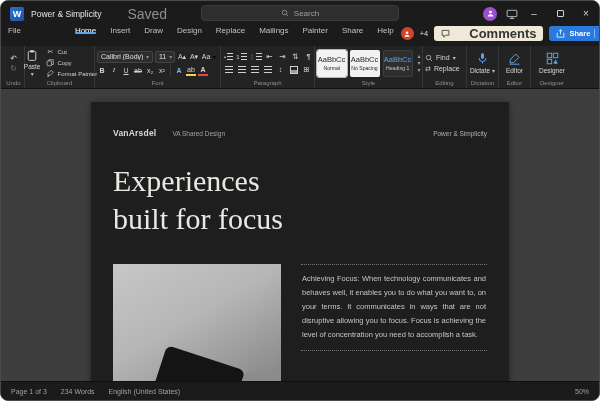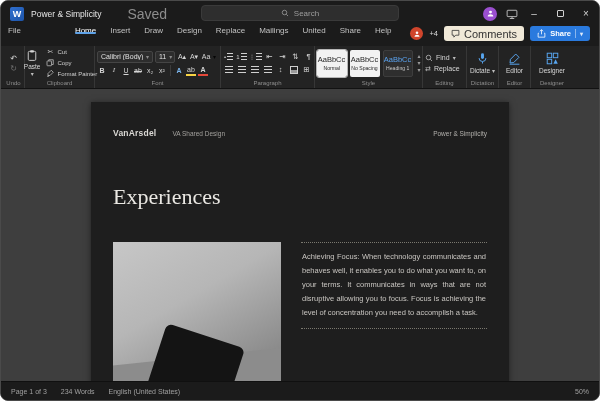--- a/index.html
+++ b/index.html
@@ -28,21 +28,21 @@
   .cap .box { width: 7px; height: 7px; border: 1px solid #d2d2d2; border-radius: 1px; display:block; }
 
   
   .tabbar { flex: 0 0 20px; display:flex; align-items:flex-start; background:#1b1b1b; }
   .tab { display:flex; align-items:center; padding: 0 7px; font-size: 8px; color:#c2c2c2; position:relative; white-space:nowrap; }
   .tab.active { color:#ffffff;margin-left:40px; }
   .tab.active::after { content:""; position:absolute; left:7px; right:7px; bottom:1px; height:2px; border-radius:1px; background:#5fa3e8; }
   .tabbar-right { margin-left:auto; display:flex; align-items:center; gap:6px; padding-right:9px; }
   .collab-avatar { width:13px; height:13px; border-radius:50%; background:#d0452c; display:flex; align-items:center; justify-content:center; }
   .collab-badge { font-size:7.5px; color:#dcdcdc; }
-  .btn-comments { height:15px; display:flex; align-items:center; gap:4px; background:#f0e9d8; color:#333; border-radius:3px; padding:0 7px; font-size:11px; }
+  .btn-comments { height:15px; display:flex; align-items:center; gap:19px; background:#f0e9d8; color:#333; border-radius:3px; padding:0 7px; font-size:13px;font-weight:bold; }
   .btn-share { height:15px; display:flex; align-items:center; gap:4px; background:#2a7ade; color:#fff; border-radius:3px; padding:0 7px; font-size:7.5px;font-weight:bold; }
   .btn-share .divider { width:1px; height:9px; background:rgba(255,255,255,.45); }
   .dd { font-size:6px; color:inherit; opacity:.85; line-height:1; }
 
   
   .ribbon { flex: 0 0 43px; background:#232323; display:flex; align-items:stretch; padding:0 2px; border-bottom:1px solid #121212; overflow:hidden; }
   .rgroup { display:flex; flex-direction:column; border-right:1px solid #373737; padding:2px 2px 0; flex:none; }
   .rg-body { flex:1; display:flex; align-items:center; justify-content:center; }
   .rg-body.col { flex-direction:column; justify-content:center; gap:2px; align-items:flex-start; }
   .rg-label { font-size:6px; color:#8e8e8e; text-align:center; height:10px; line-height:10px; white-space:nowrap; }
@@ -95,21 +95,21 @@
   .bigbtn .bicon { color:#58a6f0; }
   .bigbtn .brow { display:flex; align-items:center; gap:2px; white-space:nowrap; }
 
   
   .canvas { flex:1; background:#3e3e3e; overflow:hidden; }
   .page { width:418px; height:460px; margin:13px auto 0; background:#1e1e1e; box-shadow:0 1px 6px rgba(0,0,0,.5); padding:26px 22px 0; }
   .doc-header { display:flex; align-items:baseline;text-align:right; }
   .brand { font-size:8.5px; font-weight:800; color:#dad8d4; letter-spacing:.2px; }
   .brand-sub { font-size:6.5px; color:#a3a19d; margin-left:16px; }
   .hdr-right { margin-left:auto; font-size:6.5px; color:#b2b0ac; }
-  .doc-heading { margin-top:40px; font-family:"Liberation Serif", serif; font-size:22px; line-height:38px; font-weight:400; color:#eae8e3; }
+  .doc-heading { margin-top:24px; font-family:"Liberation Serif", serif; font-size:30px; line-height:38px; font-weight:400; color:#eae8e3; }
   .doc-body { margin-top:26px; display:flex; gap:20px; align-items:flex-start; }
   .doc-image { flex:0 0 168px; width:168px; height:150px; position:relative; overflow:hidden;
     background:linear-gradient(150deg,#c7c7c7 0%,#b6b6b6 40%,#929292 75%,#787878 100%); }
   .doc-image::before { content:""; position:absolute; left:-12px; bottom:-22px; width:210px; height:58px; background:#8c8c8c; transform:rotate(-6deg); }
   .doc-image::after { content:""; position:absolute; left:40px; bottom:-20px; width:82px; height:78px; background:#141414; transform:rotate(18deg); border-radius:6px; }
   .doc-text { flex:1; font-size:7.5px; line-height:1.85; color:#c8c5c0; text-align:justify;
     border-top:1px dotted #7a786f; border-bottom:1px dotted #7a786f; padding:7px 1px 9px; }
 
   
   .statusbar { flex:0 0 19px; background:#1b1b1b; border-top:1px solid #101010; display:flex; align-items:center; padding:0 10px; gap:14px; font-size:7px; color:#a0a0a0; }
@@ -158,21 +158,21 @@
   </div>
 
   <div class="tabbar">
     <div class="tab">File</div>
     <div class="tab active">Home</div>
     <div class="tab">Insert</div>
     <div class="tab">Draw</div>
     <div class="tab">Design</div>
     <div class="tab">Replace</div>
     <div class="tab">Mailings</div>
-    <div class="tab">United</div>
+    <div class="tab">Painter</div>
     <div class="tab">Share</div>
     <div class="tab">Help</div>
 
     <div class="tabbar-right">
       <span class="collab-avatar">
         <svg width="8" height="8" viewBox="0 0 16 16">
             <circle cx="8" cy="5.5" r="2.6" fill="#fff"></circle>
             <path d="M3 13.5c0-2.8 2.2-4.2 5-4.2s5 1.4 5 4.2z" fill="#fff"></path>
           </svg>
       </span>
@@ -425,20 +425,21 @@
 
   <div class="canvas">
     <div class="page">
       <div class="doc-header">
         <span class="brand">VanArsdel</span>
         <span class="brand-sub">VA Shared Design</span>
         <span class="hdr-right">Power &amp; Simplicity</span>
       </div>
       <div class="doc-heading">
         <div>Experiences</div>
+        <div>built for focus</div>
       </div>
       <div class="doc-body">
         <div class="doc-image"></div>
         <div class="doc-text">Achieving Focus: When technology communicates and behaves well, it enables you to do what you want to, on your terms. It communicates in ways that are not disruptive allowing you to focus. Focus is achieving the level of concentration you need to accomplish a task.</div>
       </div>
     </div>
   </div>
 
   <div class="statusbar">
     <span>Page 1 of 3</span>

